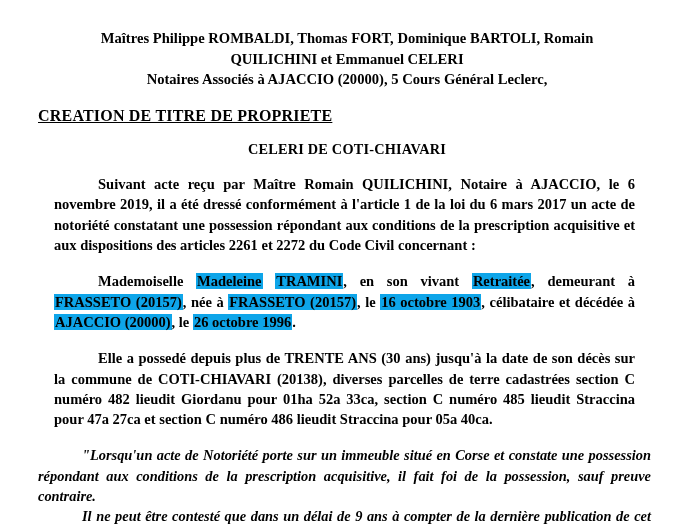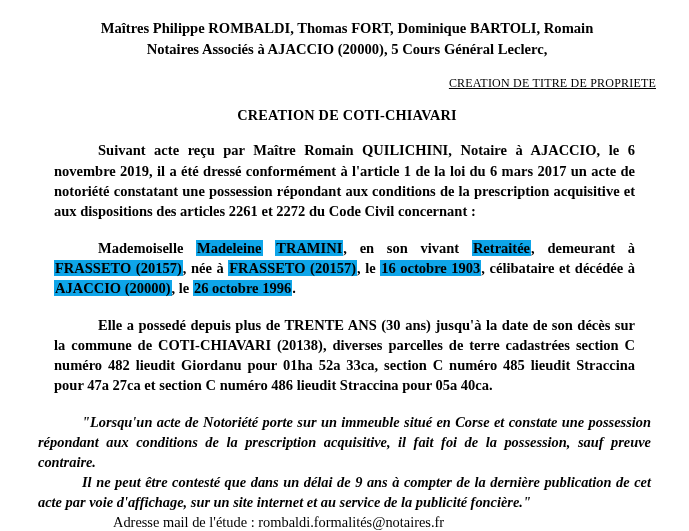--- a/index.html
+++ b/index.html
@@ -12,39 +12,39 @@
     height: 531px;
     overflow: hidden;
     font-family: "Liberation Serif", "DejaVu Serif", serif;
     color: #000000;
     -webkit-font-smoothing: antialiased;
   }
   .page {
     width: 689px;
     height: 531px;
     box-sizing: border-box;
-    padding: 18px 19px 0 38px;
+    padding: 28px 19px 0 38px;
     position: relative;
   }
 
   
   .letterhead {
     text-align: center;
     font-weight: bold;
     font-size: 14.6px;
     line-height: 1.42;
     margin: 0 0 0 0;
     padding-right: 14px;
   }
   .letterhead .lh-line { display: block; }
 
   .doc-title {
-    text-align: right;
-    font-weight: normal;
-    font-size: 12px;
+    text-align: left;
+    font-weight: bold;
+    font-size: 16px;
     margin: 17px 0 0 0;
     padding-right: 14px;
     letter-spacing: 0.2px;
   }
   .doc-title span { text-decoration: underline; }
 
   .commune {
     text-align: center;
     font-weight: bold;
     font-size: 14.3px;
@@ -93,28 +93,29 @@
     padding: 0 1px;
   }
 </style>
 </head>
 <body>
 
 <div class="page">
 
   <div class="letterhead">
     <span class="lh-line">Maîtres Philippe ROMBALDI, Thomas FORT, Dominique BARTOLI, Romain</span>
+    <span class="lh-line">QUILICHINI et Emmanuel CELERI</span>
     <span class="lh-line">Notaires Associés à AJACCIO (20000), 5 Cours Général Leclerc,</span>
   </div>
 
   <div class="doc-title">
     <span>CREATION DE TITRE DE PROPRIETE</span>
   </div>
 
-  <div class="commune">CREATION DE COTI-CHIAVARI</div>
+  <div class="commune">CELERI DE COTI-CHIAVARI</div>
 
   <div class="body-block">
 
     <p class="para">Suivant acte reçu par Maître Romain QUILICHINI, Notaire à AJACCIO, le 6 novembre 2019, il a été dressé conformément à l'article 1 de la loi du 6 mars 2017 un acte de notoriété constatant une possession répondant aux conditions de la prescription acquisitive et aux dispositions des articles 2261 et 2272 du Code Civil concernant :</p>
 
     <p class="para"><span>Mademoiselle </span><span class="hl">Madeleine</span><span> </span><span class="hl">TRAMINI</span><span>, en son vivant </span><span class="hl">Retraitée</span><span>, demeurant à </span><span class="hl">FRASSETO (20157)</span><span>, née à </span><span class="hl">FRASSETO (20157)</span><span>, le </span><span class="hl">16 octobre 1903</span><span>, célibataire et décédée à </span><span class="hl">AJACCIO (20000)</span><span>, le </span><span class="hl">26 octobre 1996</span><span>.</span></p>
 
     <p class="para">Elle a possedé depuis plus de TRENTE ANS (30 ans) jusqu'à la date de son décès sur la commune de COTI-CHIAVARI (20138), diverses parcelles de terre cadastrées section C numéro 482 lieudit Giordanu pour 01ha 52a 33ca, section C numéro 485 lieudit Straccina pour 47a 27ca et section C numéro 486 lieudit Straccina pour 05a 40ca.</p>
 
 

